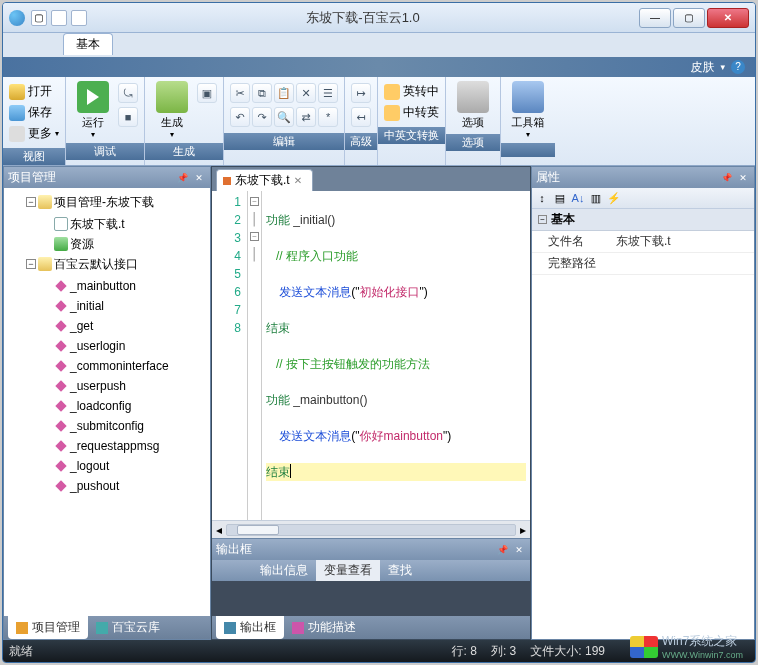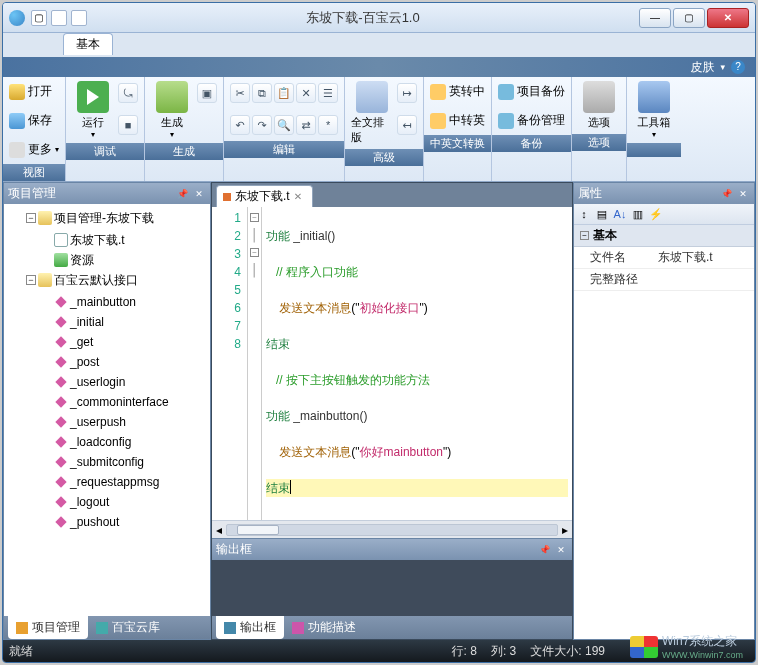--- a/index.html
+++ b/index.html
@@ -21,21 +21,21 @@
 .skin-row .chev { font-size:9px; }
 .help-icon { width:14px; height:14px; border-radius:50%; background:#3a87c8; color:#fff; text-align:center; line-height:14px; font-size:10px; }
 
 .ribbon { background:linear-gradient(#f4f9ff,#dde8f5); border-bottom:1px solid #8fa8c8; display:flex; }
 .rgroup { border-right:1px solid #b4c6e0; display:flex; flex-direction:column; }
 .rgroup .body { display:flex; gap:4px; padding:4px 6px; align-items:flex-start; }
 .rgroup .footer { text-align:center; font-size:11px; color:#fff; background:linear-gradient(#6e8fb5,#4a6f99); padding:1px 0; }
 .rbtn-lg { display:flex; flex-direction:column; align-items:center; width:42px; cursor:pointer; }
 .rbtn-lg .ico { width:32px; height:32px; border-radius:4px; margin-bottom:2px; }
 .rbtn-lg span { font-size:11px; }
-.rcol { display:flex; flex-direction:column; gap:12px; padding:2px 0; }
+.rcol { display:flex; flex-direction:column; gap:4px; padding:2px 0; }
 .rrow { display:flex; align-items:center; gap:3px; font-size:11px; cursor:pointer; }
 .rrow .ico-s { width:16px; height:16px; border-radius:3px; }
 .tiny-btn { width:20px; height:20px; border:1px solid #cfdcea; border-radius:3px; background:linear-gradient(#fff,#e6eef8); display:inline-flex; align-items:center; justify-content:center; font-size:11px; color:#456; cursor:pointer; }
 .ico-open { background:linear-gradient(#ffe27a,#d8a92f); }
 .ico-save { background:linear-gradient(#8ecbf7,#4a96d4); }
 .ico-run { background:#4caf50; }
 .ico-build { background:linear-gradient(#b7dd8c,#7bb545); }
 .ico-typeset { background:linear-gradient(#cdddf3,#98b4da); }
 .ico-opts { background:linear-gradient(#ddd,#aaa); }
 .ico-tool { background:linear-gradient(#a8c8f0,#5a86c0); }
@@ -69,29 +69,29 @@
 .editor-tab .x { color:#888; font-size:10px; cursor:pointer; }
 .editor-area { flex:1; background:#fff; display:flex; min-height:0; }
 .gutter { width:36px; background:#fff; border-right:1px solid #ccc; text-align:right; padding:2px 6px 2px 2px; color:#2a8; font-size:12px; line-height:18px; }
 .fold-col { width:14px; border-right:1px solid #ccc; padding-top:2px; text-align:center; font-size:10px; color:#888; line-height:18px; }
 .fold-col .fm { width:9px; height:9px; border:1px solid #888; margin:4px auto; font-size:8px; line-height:8px; }
 .code { flex:1; padding:2px 4px; font-family: "NSimSun", Consolas, monospace; font-size:13px; line-height:18px; white-space:pre; overflow:auto; }
 .cl { display:block; }
 .c-comm { color:#2a9c2a; }
 .c-kw { color:#208040; }
 .c-fn { color:#333; }
-.c-call { color:#a16207; }
+.c-call { color:#1d4ed8; }
 .c-str { color:#c22a6a; }
 .cl.hl { background:#fff8b8; }
 .caret { border-left:1px solid #000; display:inline-block; height:14px; vertical-align:-2px; }
 .hscroll { height:18px; background:#e4e8ee; border-top:1px solid #c4cedc; display:flex; align-items:center; padding:0 4px; }
 .hscroll .track { flex:1; background:#d0d8e4; height:12px; border:1px solid #bcc6d4; border-radius:2px; margin:0 4px; position:relative; }
 .hscroll .thumb { position:absolute; left:10px; width:42px; top:0; bottom:0; background:#f2f5f9; border:1px solid #a6b2c4; border-radius:2px; }
 
-.right-panel { width:182px; }
+.right-panel { width:224px; }
 .prop-hdr { padding:2px 6px; display:flex; align-items:center; gap:4px; background:#dfe6f0; border-bottom:1px solid #c4cedc; font-size:11px; }
 .prop-hdr .box { width:9px; height:9px; border:1px solid #888; text-align:center; line-height:7px; font-size:8px; }
 .prop-row { display:flex; font-size:11px; border-bottom:1px solid #eee; }
 .prop-row .k { width:80px; padding:2px 6px 2px 16px; color:#333; }
 .prop-row .v { flex:1; padding:2px 4px; color:#333; overflow:hidden; white-space:nowrap; }
 
 .bottom-tabs { background:linear-gradient(#8296b0,#6b809a); display:flex; padding:0 4px; color:#fff; font-size:11px; }
 .btab { padding:3px 8px; display:flex; align-items:center; gap:4px; cursor:pointer; }
 .btab.active { background:#fff; color:#333; border-radius:0 0 4px 4px; }
 .btab .bi { width:12px; height:12px; }
@@ -211,24 +211,20 @@
           <span class="tiny-btn">⇄</span>
           <span class="tiny-btn">*</span>
         </div>
       </div>
     </div>
         <div class="footer">编辑</div>
       </div>
 
     <div class="rgroup">
         <div class="body">
-      <div class="rbtn-lg">
-            <div class="ico ico-typeset"></div>
-            <span>全文排版</span>
-          </div>
       <div class="rcol">
         <span class="tiny-btn">↦</span>
         <span class="tiny-btn">↤</span>
       </div>
     </div>
         <div class="footer">高级</div>
       </div>
 
     <div class="rgroup">
         <div class="body">
@@ -239,35 +235,20 @@
             </div>
         <div class="rrow">
               <span class="ico-s" style="background:#fc6"></span>
               <span>中转英</span>
             </div>
       </div>
     </div>
         <div class="footer">中英文转换</div>
       </div>
 
-    <div class="rgroup">
-        <div class="body">
-      <div class="rcol">
-        <div class="rrow">
-              <span class="ico-s" style="background:#7bd"></span>
-              <span>项目备份</span>
-            </div>
-        <div class="rrow">
-              <span class="ico-s" style="background:#7bd"></span>
-              <span>备份管理</span>
-            </div>
-      </div>
-    </div>
-        <div class="footer">备份</div>
-      </div>
 
     <div class="rgroup">
         <div class="body">
       <div class="rbtn-lg">
             <div class="ico ico-opts"></div>
             <span>选项</span>
           </div>
     </div>
         <div class="footer">选项</div>
       </div>
@@ -324,25 +305,20 @@
                 </li>
                 <li>
                   <span style="width:10px"></span>
                   <span class="node-icon ni-func"></span>
                   <span>_initial</span>
                 </li>
                 <li>
                   <span style="width:10px"></span>
                   <span class="node-icon ni-func"></span>
                   <span>_get</span>
-                </li>
-                <li>
-                  <span style="width:10px"></span>
-                  <span class="node-icon ni-func"></span>
-                  <span>_post</span>
                 </li>
                 <li>
                   <span style="width:10px"></span>
                   <span class="node-icon ni-func"></span>
                   <span>_userlogin</span>
                 </li>
                 <li>
                   <span style="width:10px"></span>
                   <span class="node-icon ni-func"></span>
                   <span>_commoninterface</span>
@@ -432,20 +408,25 @@
           <span>▸</span>
         </div>
 
       <div class="output-panel">
         <div class="panel-hdr">
             <span>输出框</span>
             <span class="spacer"></span>
             <span class="panel-hdr-btn">📌</span>
             <span class="panel-hdr-btn">✕</span>
           </div>
+        <div class="output-tabs">
+          <div class="otab">输出信息</div>
+          <div class="otab active">变量查看</div>
+          <div class="otab">查找</div>
+        </div>
       </div>
       <div class="btab-row2">
         <div class="btab active">
             <span class="bi" style="background:#48a"></span>
             <span>输出框</span>
           </div>
         <div class="btab">
             <span class="bi" style="background:#c5a"></span>
             <span>功能描述</span>
           </div>

